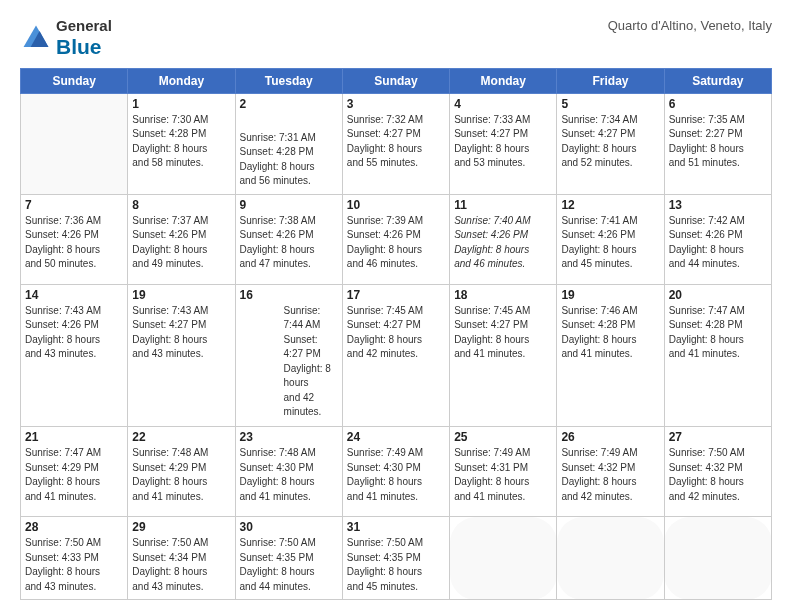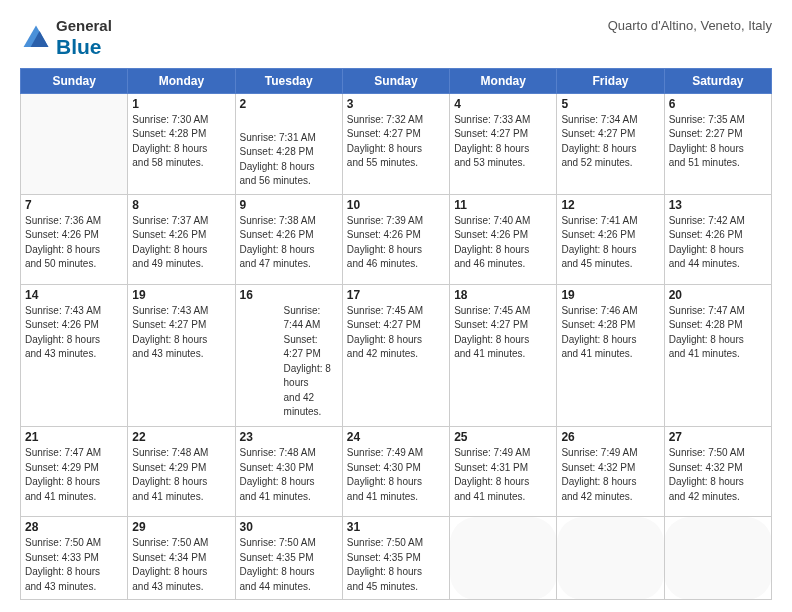--- a/index.html
+++ b/index.html
@@ -206,21 +206,21 @@
           </td>
           <td>
             <span class="day-num">10</span>
             <div class="day-info" style="white-space: pre-line;">Sunrise: 7:39 AM
 Sunset: 4:26 PM
 Daylight: 8 hours
 and 46 minutes.</div>
           </td>
           <td>
             <span class="day-num">11</span>
-            <div class="day-info" style="white-space: pre-line;">Sunrise: 7:40 AM
+            <div class="day-info" style="white-space: pre-line; font-style: italic;">Sunrise: 7:40 AM
 Sunset: 4:26 PM
 Daylight: 8 hours
 and 46 minutes.</div>
           </td>
           <td>
             <span class="day-num">12</span>
             <div class="day-info" style="white-space: pre-line;">Sunrise: 7:41 AM
 Sunset: 4:26 PM
 Daylight: 8 hours
 and 45 minutes.</div>

